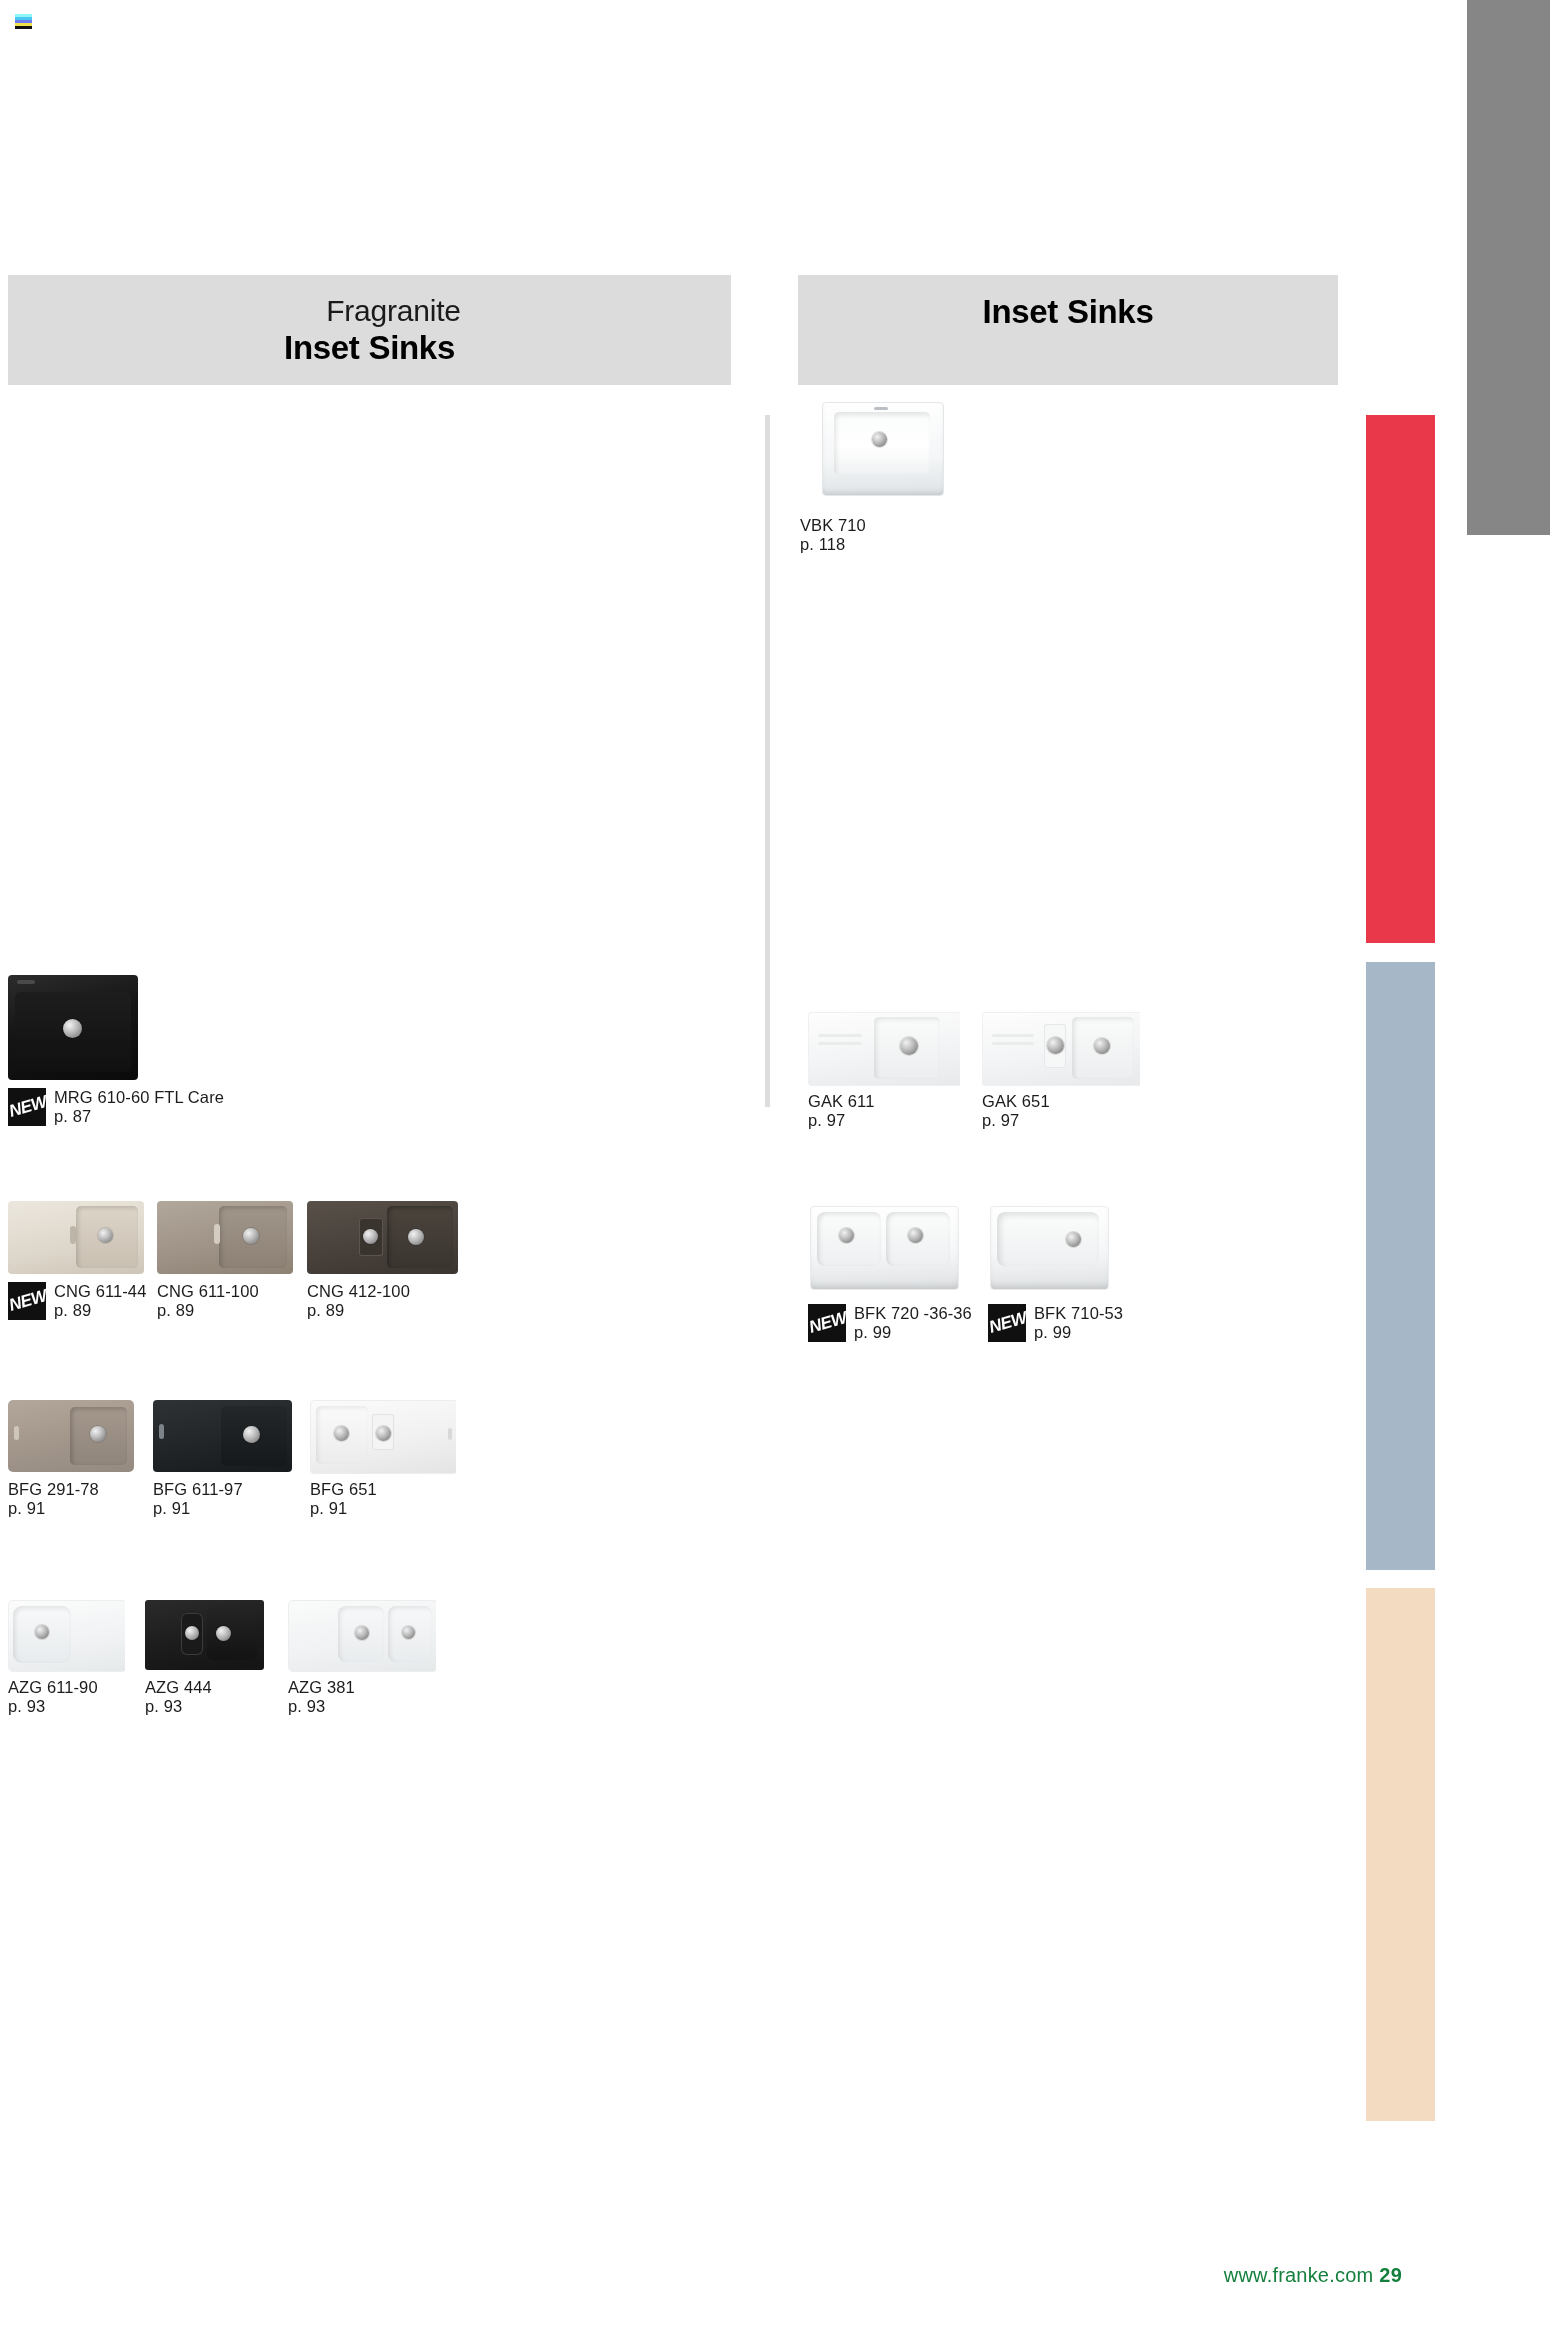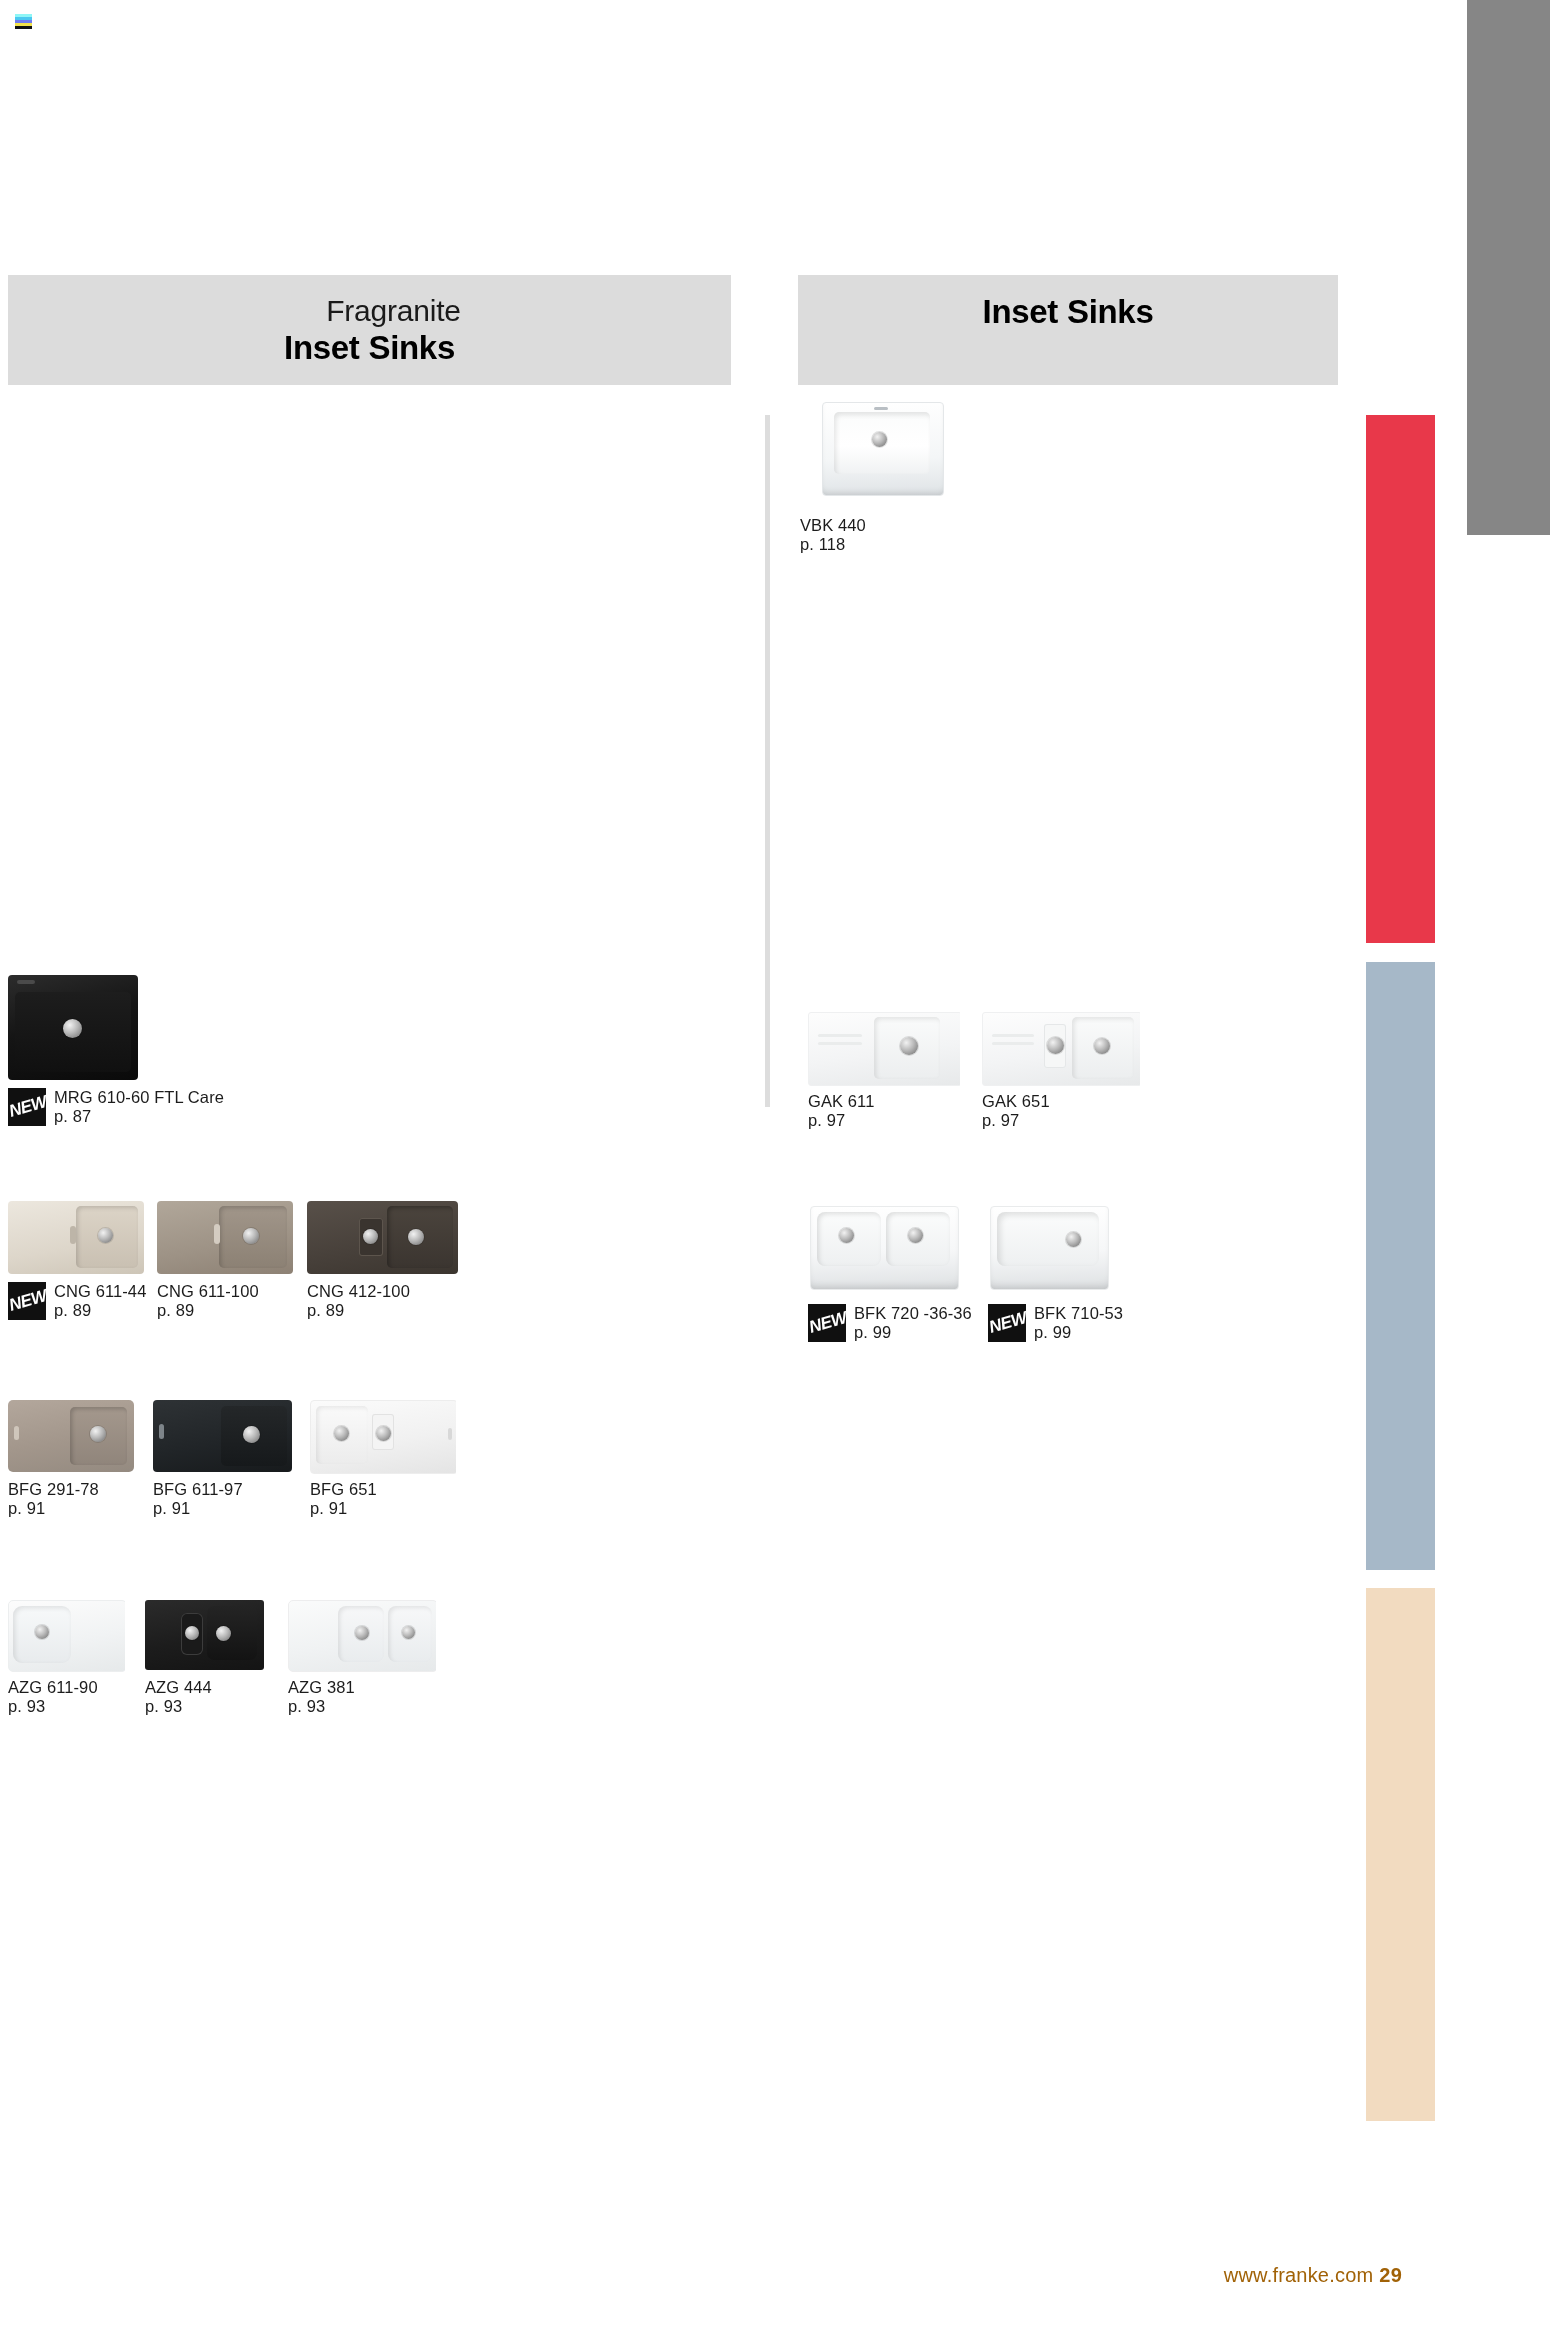--- a/index.html
+++ b/index.html
@@ -141,21 +141,21 @@
   #tab-red   { top: 415px;  height: 528px; }
   #tab-blue  { top: 962px;  height: 608px; }
   #tab-beige { top: 1588px; height: 533px; }
 
   
   .footer {
     position: absolute;
     right: 148px;
     bottom: 38px;
     font-size: 20px;
-    color: #a16207;
+    color: #15803d;
     letter-spacing: 0.2px;
   }
   .footer .num { font-weight: 700; margin-left: 6px; }
 
   
   .sink { position: absolute; inset: 0; }
   .sink .body {
     position: absolute;
     border-radius: 4px;
   }
@@ -204,21 +204,21 @@
     <div class="thumb" style="width:128px;height:120px;margin-left:18px;">
       <div class="sink">
         <div class="body" style="left:4px;top:12px;width:120px;height:92px;background:linear-gradient(178deg,#ffffff 0%,#f4f6f7 60%,#dfe3e6 100%);box-shadow:inset 0 -5px 7px -4px rgba(0,0,0,.16);border:1px solid #e4e7e9;"></div>
         <div class="bowl" style="left:16px;top:22px;width:96px;height:62px;background:linear-gradient(180deg,#fbfcfc 0%,#ffffff 55%,#f0f2f3 100%);box-shadow:inset 2px 3px 5px rgba(0,0,0,.10);"></div>
         <div class="slot" style="left:56px;top:17px;width:14px;height:3px;background:#b9bfc4;"></div>
         <div class="drain" style="left:54px;top:42px;width:15px;height:15px;"></div>
       </div>
     </div>
     <div class="caption-row">
       <div class="caption-text" style="margin-left:0;">
-        <span class="name">VBK 440</span>
+        <span class="name">VBK 710</span>
         <span class="page">p. 118</span>
       </div>
     </div>
 
   </div>
 
   <div class="item" style="left:8px; top:975px; width:200px;">
     <div class="thumb" style="width:130px;height:107px;">
       <div class="sink">
         <div class="body" style="left:0;top:0;width:130px;height:105px;background:linear-gradient(165deg,#2c2c2c 0%,#151515 45%,#0a0a0a 100%);"></div>

